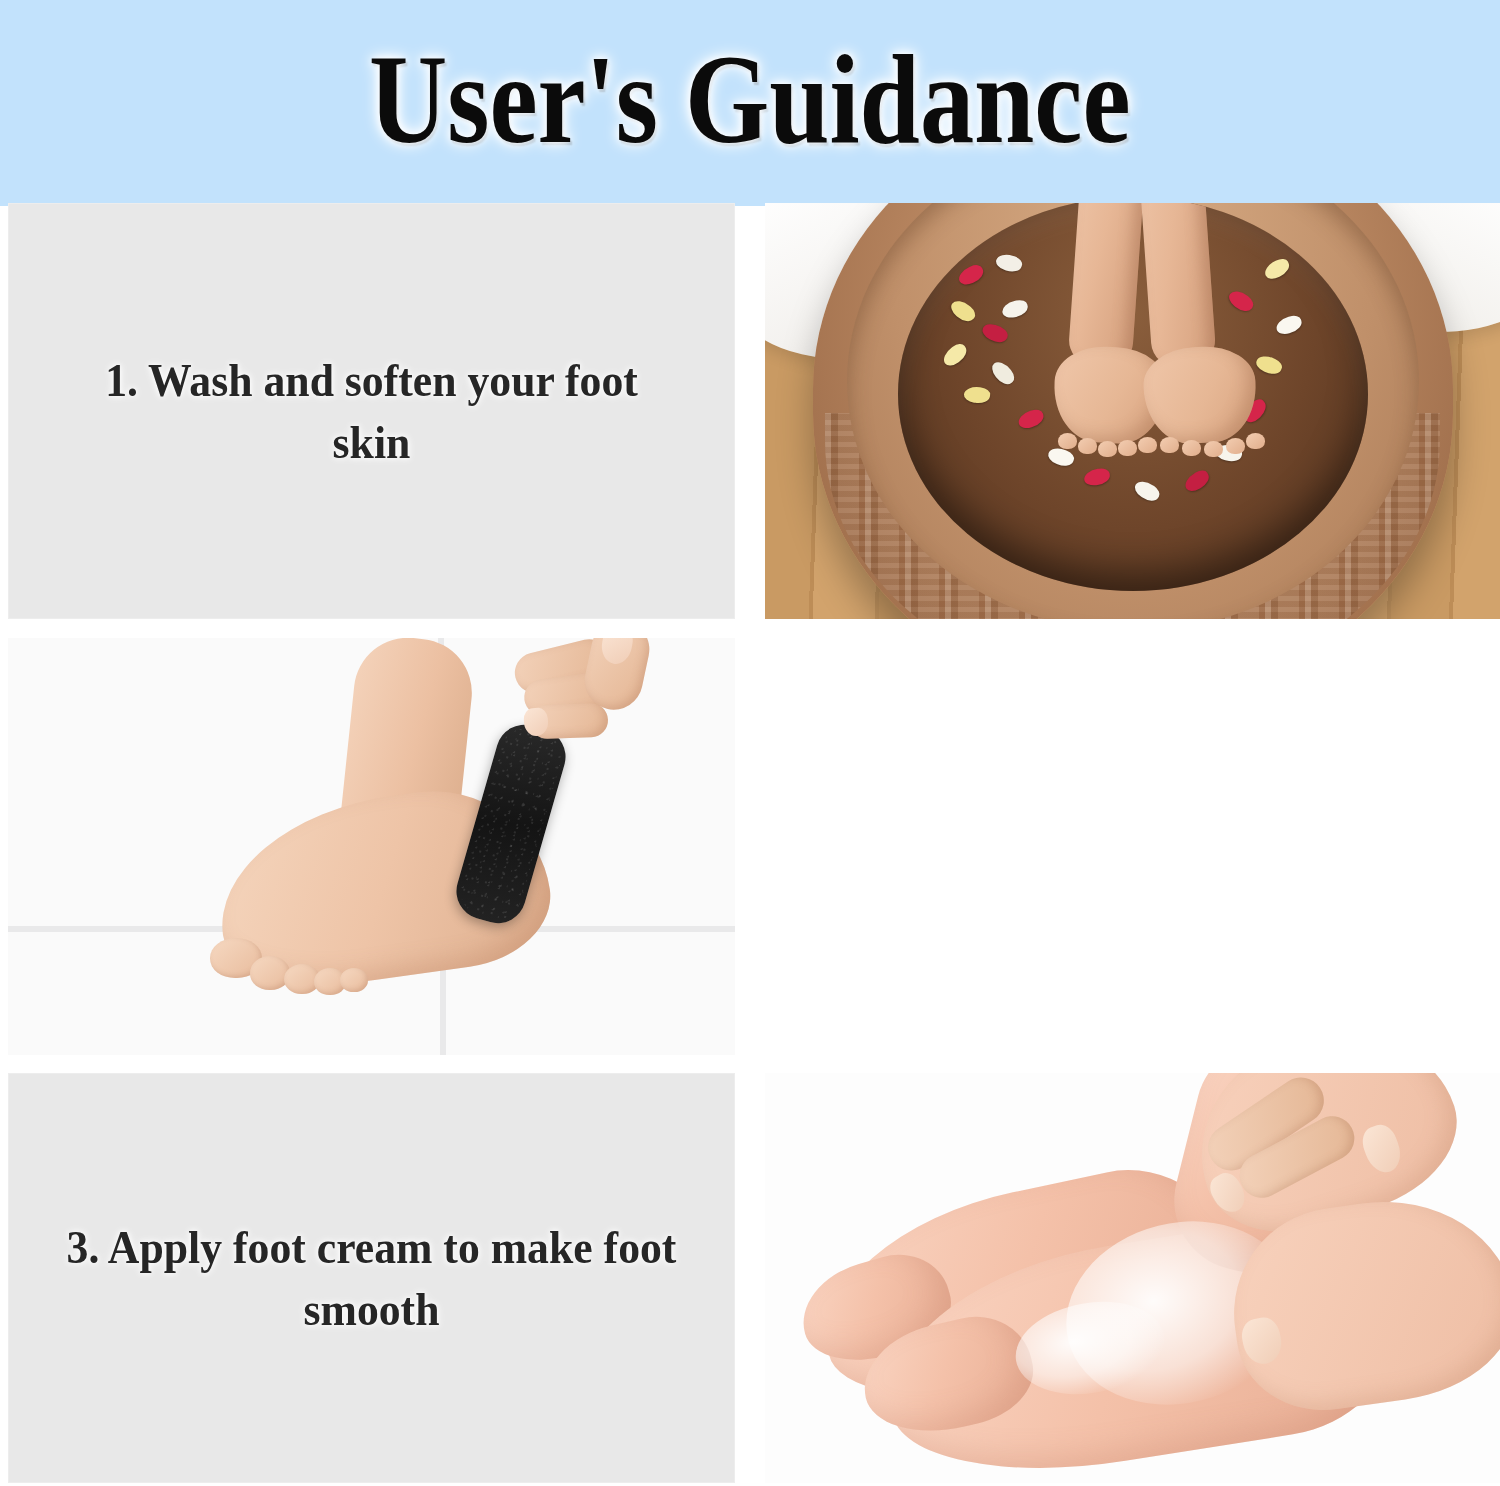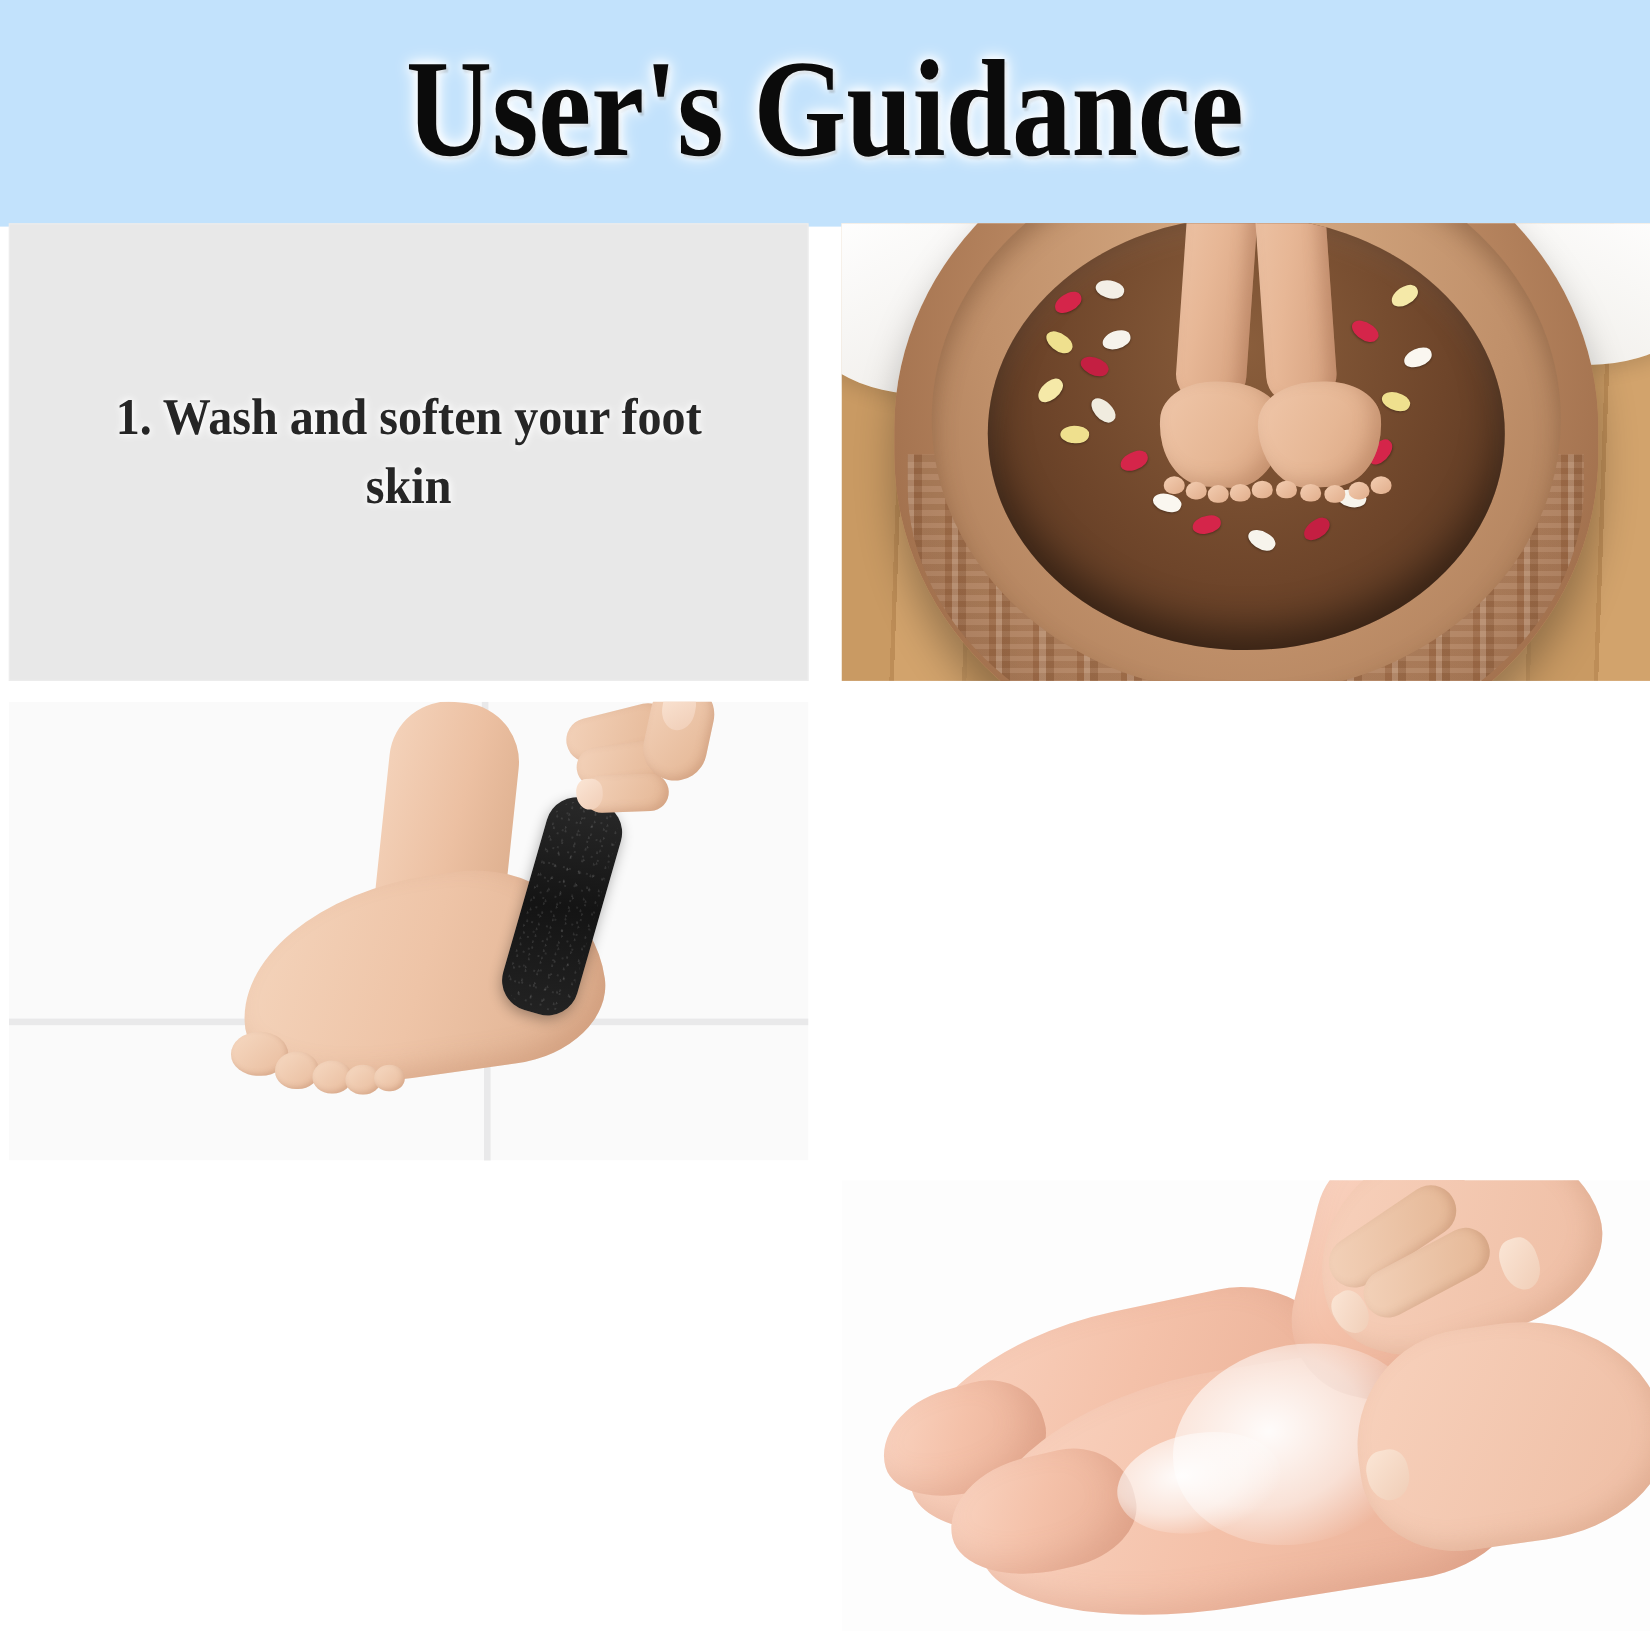--- a/index.html
+++ b/index.html
@@ -387,20 +387,23 @@
         <span class="finger" style="left:18px; top:66px; width:86px; height:36px; transform:rotate(-8deg);"></span>
         <span class="finger" style="left:24px; top:94px; width:78px; height:34px; transform:rotate(-2deg);"></span>
         <span class="finger" style="left:82px; top:10px; width:58px; height:90px; transform:rotate(12deg); border-radius:30px;"></span>
         <span class="nail" style="left:96px; top:16px; width:30px; height:38px; transform:rotate(10deg);"></span>
         <span class="nail" style="left:18px; top:98px; width:24px; height:28px; transform:rotate(-4deg);"></span>
       </div>
     </div>
   </div>
 
 
+  <div class="panel panel-text" id="p-step3">
+    <div class="step-text">3. Apply foot cream to make foot smooth</div>
+  </div>
 
   <div class="panel panel-photo" id="p-photo3">
     <div class="scene">
       <div class="white-bg"></div>
 
       <div class="foot3" style="left:54px; top:118px; width:420px; height:190px; border-radius:58% 30% 26% 48% / 72% 70% 40% 42%; transform:rotate(-12deg);"></div>
       <div class="foot3" style="left:36px; top:188px; width:150px; height:96px; border-radius:52% 40% 44% 56% / 60% 56% 48% 50%; transform:rotate(-16deg);"></div>
 
       <div class="foot3" style="left:120px; top:170px; width:500px; height:215px; border-radius:54% 28% 24% 50% / 68% 70% 42% 44%; transform:rotate(-9deg);"></div>
       <div class="foot3" style="left:98px; top:250px; width:170px; height:106px; border-radius:52% 38% 44% 58% / 58% 56% 48% 52%; transform:rotate(-13deg);"></div>

